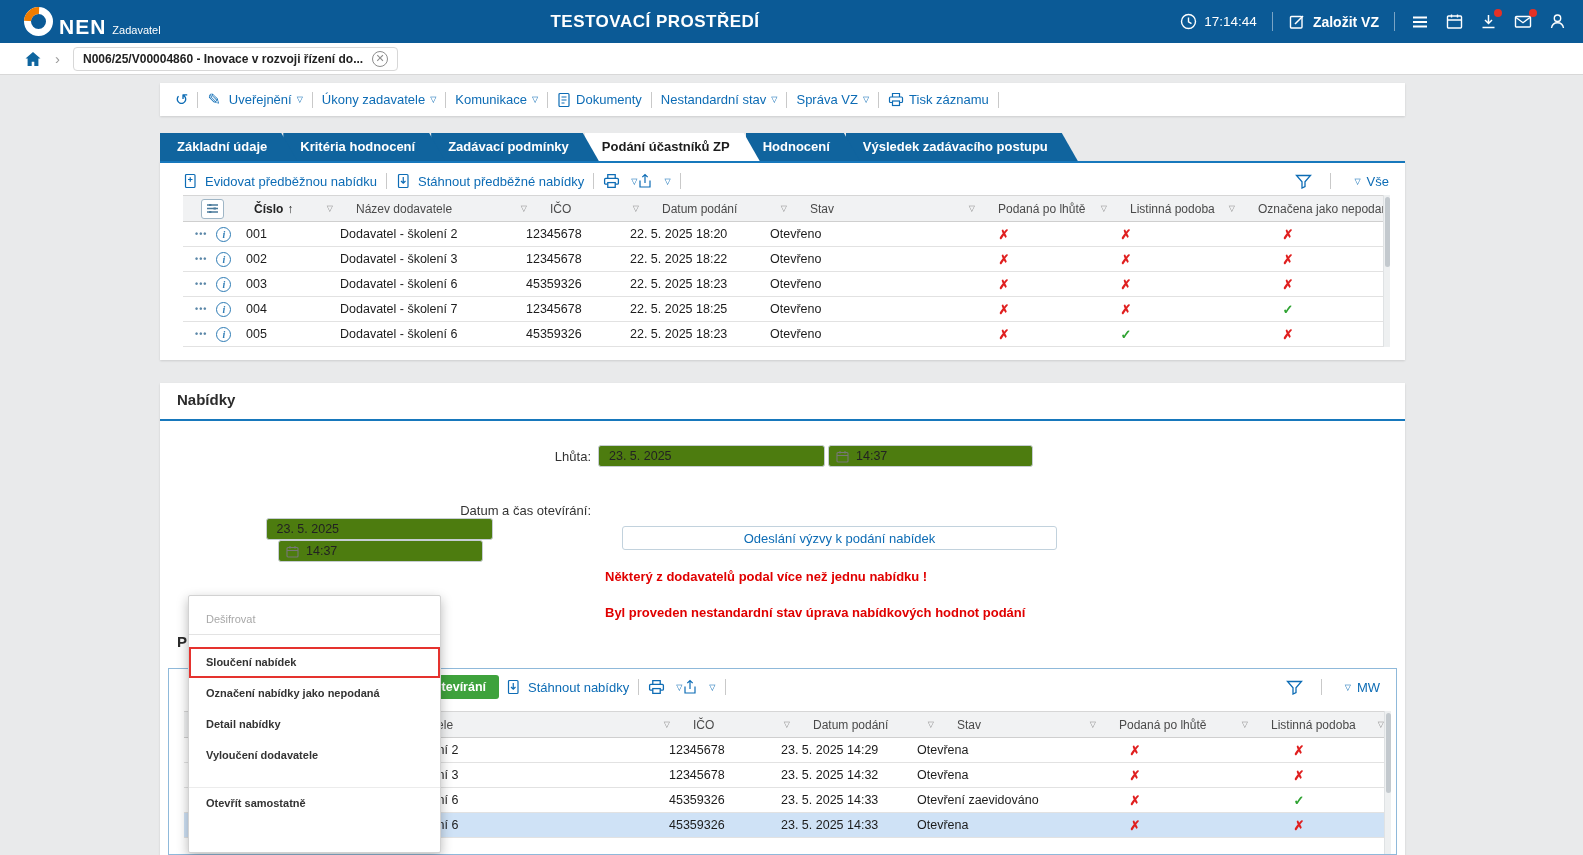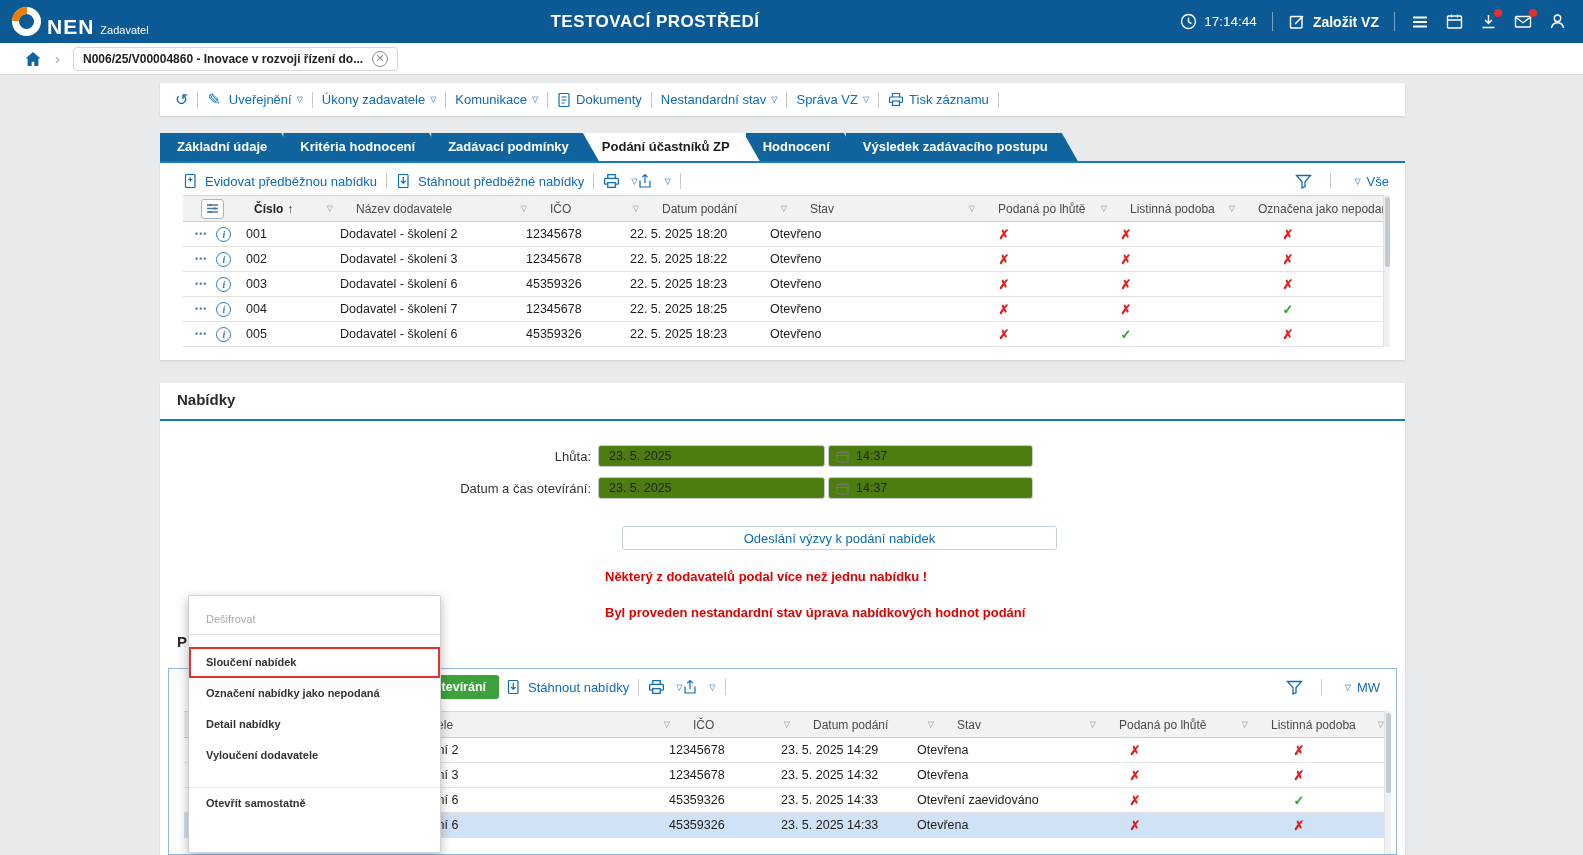--- a/index.html
+++ b/index.html
@@ -8,21 +8,21 @@
     width:1583px; height:855px; overflow:hidden; position:relative;
     background:#e9eaeb; font-family:"Liberation Sans", sans-serif; color:#1c1c1c;
   }
   svg { display:block; }
 
   
   .app-header {
     position:absolute; left:0; top:0; width:1583px; height:43px;
     background:#0b5a96; display:flex; align-items:center; color:#fff;
   }
-  .brand { display:flex; align-items:flex-end; gap:6px; padding-left:12px; }
+  .brand { display:flex; align-items:flex-end; gap:6px; padding-left:24px; }
   .logo { position:relative; width:29px; height:29px; margin-bottom:1px; }
   .logo .ring { position:absolute; inset:0; border:7px solid #fff; border-radius:50%; }
   .logo .arc { position:absolute; inset:0; border:7px solid transparent; border-top-color:#f07c00; border-radius:50%; transform:rotate(-42deg); }
   .brand-name { font-size:21px; font-weight:bold; letter-spacing:1px; line-height:1; }
   .brand-sub { font-size:11px; line-height:1; padding-bottom:1px; }
   .env-title { position:absolute; left:655px; transform:translateX(-50%); font-size:17px; font-weight:bold; letter-spacing:.5px; }
   .header-right { margin-left:auto; display:flex; align-items:center; gap:15px; padding-right:16px; }
   .hdr-item { display:flex; align-items:center; gap:7px; cursor:pointer; }
   .hdr-time { font-size:13.5px; }
   .hdr-createvz { font-size:14px; font-weight:bold; }
@@ -494,21 +494,21 @@
       <span>
         <svg width="13" height="13" viewBox="0 0 13 13">
             <rect x="1" y="2.5" width="11" height="9.5" rx="1" fill="none" stroke="#777" stroke-width="1.1"></rect>
             <path d="M1 5.5h11M4 1v2.5M9 1v2.5" stroke="#777" stroke-width="1.1"></path>
           </svg>
       </span>
       <span>14:37</span>
     </div>
   </div>
 
-  <div class="frm-row" style="top:94px;">
+  <div class="frm-row" style="top:120px;flex-direction:column;">
     <div class="frm-label">Datum a čas otevírání:</div>
     <div class="fld fld-date">23. 5. 2025</div>
     <div class="fld fld-time">
       <span>
         <svg width="13" height="13" viewBox="0 0 13 13">
             <rect x="1" y="2.5" width="11" height="9.5" rx="1" fill="none" stroke="#777" stroke-width="1.1"></rect>
             <path d="M1 5.5h11M4 1v2.5M9 1v2.5" stroke="#777" stroke-width="1.1"></path>
           </svg>
       </span>
       <span>14:37</span>

